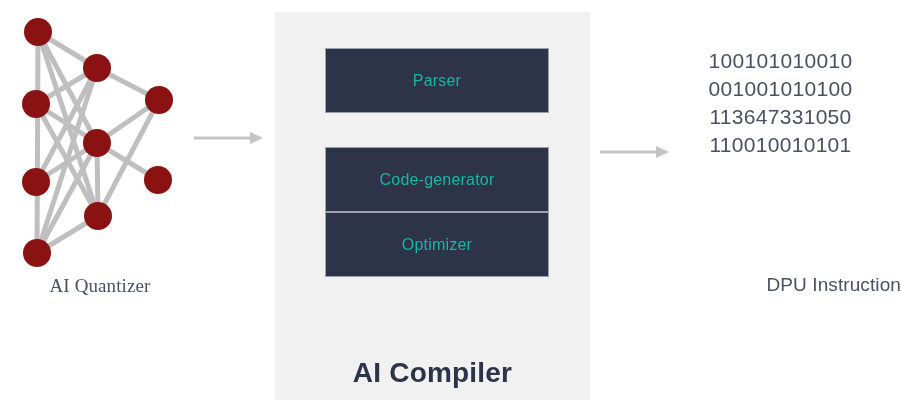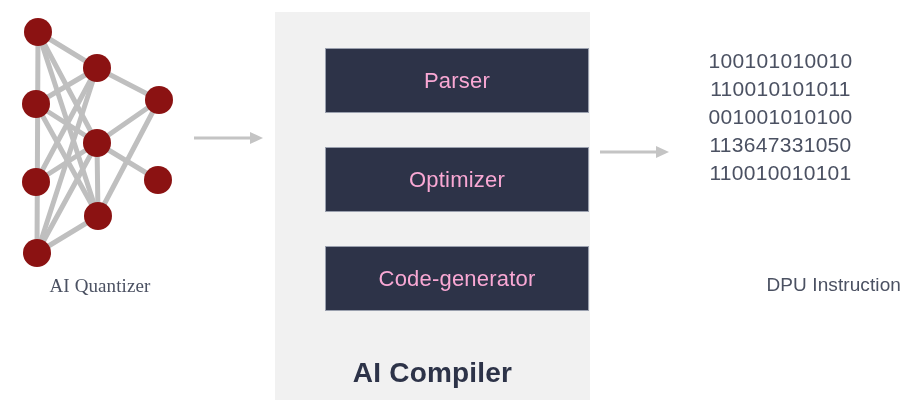--- a/index.html
+++ b/index.html
@@ -64,30 +64,30 @@
     height: 388px;
     background: #f1f1f1;
   }
   #compiler-blocks {
     position: absolute;
     left: 50px;
     top: 36px;
     width: 224px;
   }
   .compiler-block {
-    width: 264px;
+    width: 224px;
     height: 65px;
     background: #2d3348;
     border: 1px solid #9aa0ae;
     box-sizing: border-box;
     display: flex;
     align-items: center;
     justify-content: center;
-    color: #f9a8d4;
-    font-size: 22px;
+    color: #14b8a6;
+    font-size: 16px;
     letter-spacing: 0.2px;
     white-space: nowrap;
   }
   #block-parser        { margin-bottom: 34px; }
   #block-optimizer     { margin-bottom: 34px; }
 
   #compiler-caption {
     position: absolute;
     left: 0px;
     top: 345px;
@@ -176,35 +176,34 @@
   </div>
 
   <svg id="arrow-left-svg" class="arrow-svg" width="72" height="20" viewBox="0 0 72 20">
     <line x1="2" y1="10" x2="58" y2="10" stroke="#c4c4c4" stroke-width="3"></line>
     <polygon points="58,4 71,10 58,16" fill="#c4c4c4"></polygon>
   </svg>
 
   <div id="compiler-panel">
     <div id="compiler-blocks">
       <div class="compiler-block" id="block-parser">Parser</div>
+      <div class="compiler-block" id="block-code-generator">Code-generator</div>
       <div class="compiler-block" id="block-optimizer">Optimizer</div>
-      <div class="compiler-block" id="block-code-generator">Code-generator</div>
     </div>
     <div id="compiler-caption">AI Compiler</div>
   </div>
 
   <svg id="arrow-right-svg" class="arrow-svg" width="72" height="20" viewBox="0 0 72 20">
     <line x1="2" y1="10" x2="58" y2="10" stroke="#c4c4c4" stroke-width="3"></line>
     <polygon points="58,4 71,10 58,16" fill="#c4c4c4"></polygon>
   </svg>
 
   <div id="dpu-stage">
     <div id="binary-lines">
         <div class="binary-line">100101010010</div>
-        <div class="binary-line">110010101011</div>
         <div class="binary-line">001001010100</div>
         <div class="binary-line">113647331050</div>
         <div class="binary-line">110010010101</div>
       </div>
     <div id="dpu-caption">DPU Instruction</div>
   </div>
 
 </div>
 
 </body></html>

